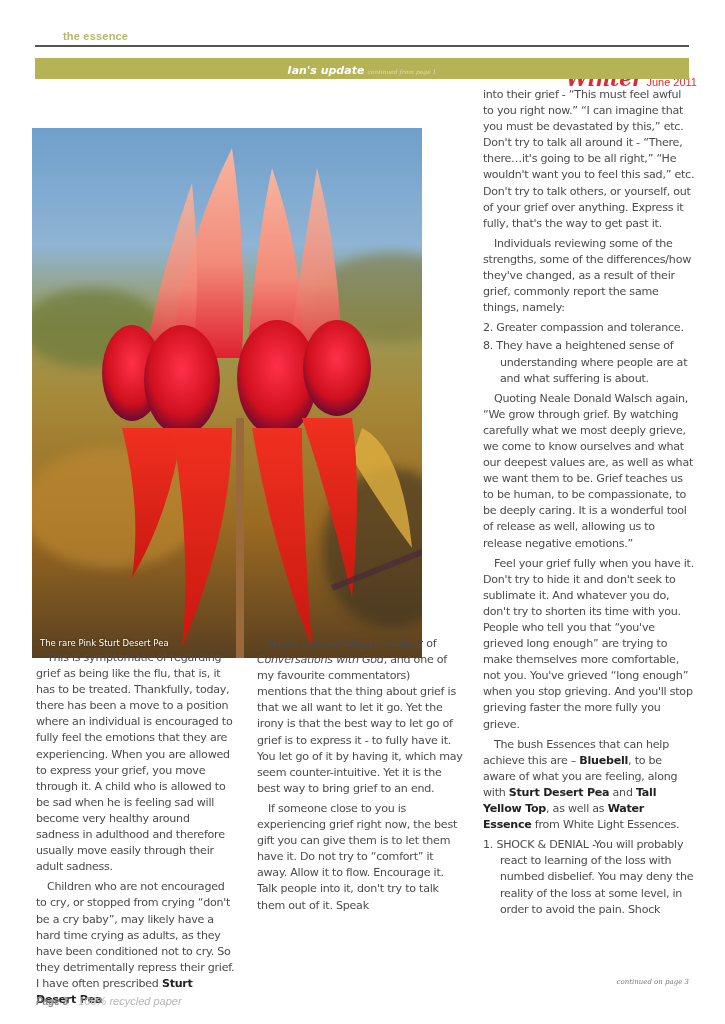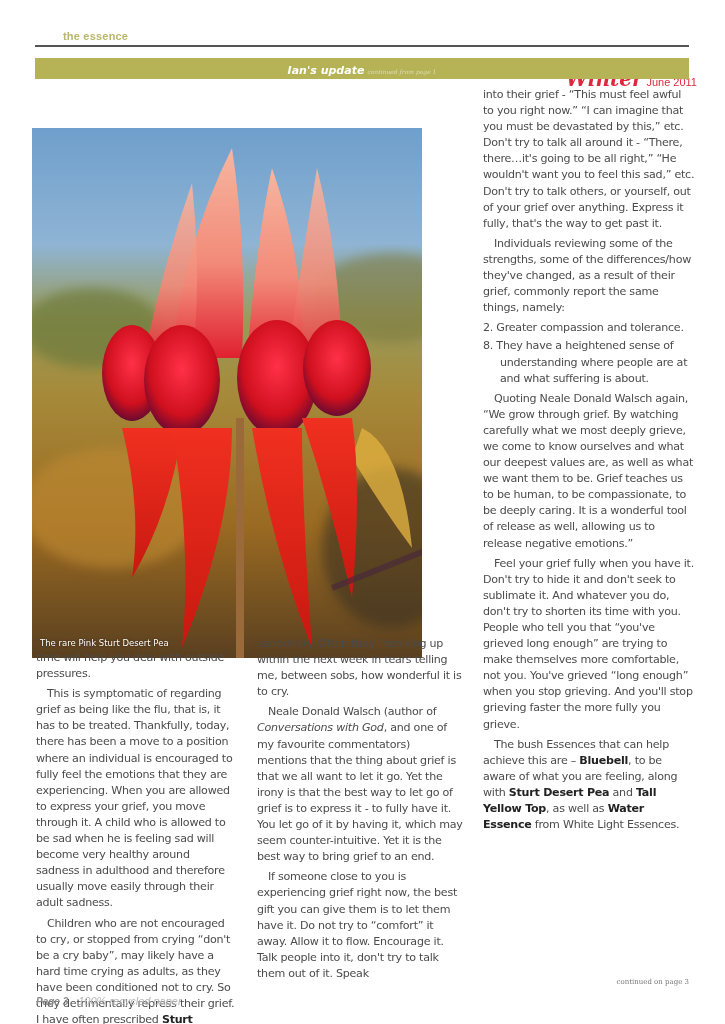--- a/index.html
+++ b/index.html
@@ -28,21 +28,21 @@
          color: #4b4b4b; letter-spacing: -0.25px; }
   .col p { margin: 0 0 4px 0; text-indent: 11px; }
   .col p.noindent { text-indent: 0; }
   .col b { color: #222; }
   .col ol { margin: 0 0 4px 0; padding: 0; list-style: none; }
   .col ol li { padding-left: 17px; text-indent: -17px; margin-bottom: 2px; }
   .col1 { left: 36px; top: 650px; width: 200px; }
   .col2 { left: 257px; top: 636px; width: 206px; }
   .col3 { left: 483px; top: 87px; width: 212px; }
 
-  .cont-next { position: absolute; right: 36px; top: 978px; font-family: "DejaVu Serif", serif; 
+  .cont-next { position: absolute; right: 36px; top: 978px; font-family: "DejaVu Serif", serif; font-style: italic;
                font-size: 7px; color: #777; text-align: right; }
   .footer { position: absolute; left: 36px; top: 995px; font-family: "Liberation Sans", sans-serif; font-size: 10px; }
   .page-no { font-weight: bold; font-style: italic; color: #8a8a8a; margin-right: 10px; }
   .recycled { font-style: italic; color: #b5b5b5; font-size: 11px; }
 </style>
 </head>
 <body>
 
 <div class="hdr-left">the essence</div>
 <div class="hdr-right">
@@ -104,40 +104,41 @@
     <path d="M140 300 Q160 420 150 520 Q200 400 200 300 Z" fill="url(#low)"></path>
     <path d="M220 300 Q240 420 280 520 Q270 380 270 300 Z" fill="url(#low)"></path>
     <path d="M270 290 Q300 380 320 470 Q330 360 320 290 Z" fill="url(#low)"></path>
     <rect x="204" y="290" width="8" height="240" fill="#9a6a3a"></rect>
     <path d="M300 460 Q350 440 400 420" stroke="#4a2a3a" stroke-width="6" fill="none" opacity="0.7"></path>
   </svg>
   <div class="caption">The rare Pink Sturt Desert Pea</div>
 </div>
 
 <div class="col col1">
-  <p class="noindent">time will help you deal with outside pressures.</p>
   <p>This is symptomatic of regarding grief as being like the flu, that is, it has to be treated. Thankfully, today, there has been a move to a position where an individual is encouraged to fully feel the emotions that they are experiencing. When you are allowed to express your grief, you move through it. A child who is allowed to be sad when he is feeling sad will become very healthy around sadness in adulthood and therefore usually move easily through their adult sadness.</p>
   <p><span>Children who are not encouraged to cry, or stopped from crying “don't be a cry baby”, may likely have a hard time crying as adults, as they have been conditioned not to cry. So they detrimentally repress their grief. I have often prescribed </span><b>Sturt Desert Pea</b></p>
 </div>
 
 <div class="col col2">
-  <p class="noindent">cannot cry. Often they then ring up within the next week in tears telling me, between sobs, how wonderful it is to cry.</p>
   <p><span>Neale Donald Walsch (author of </span><i>Conversations with God</i><span>, and one of my favourite commentators) mentions that the thing about grief is that we all want to let it go. Yet the irony is that the best way to let go of grief is to express it - to fully have it. You let go of it by having it, which may seem counter-intuitive. Yet it is the best way to bring grief to an end.</span></p>
   <p>If someone close to you is experiencing grief right now, the best gift you can give them is to let them have it. Do not try to “comfort” it away. Allow it to flow. Encourage it. Talk people into it, don't try to talk them out of it. Speak</p>
 </div>
 
 <div class="col col3">
   <p class="noindent">into their grief - “This must feel awful to you right now.” “I can imagine that you must be devastated by this,” etc. Don't try to talk all around it - “There, there…it's going to be all right,” “He wouldn't want you to feel this sad,” etc. Don't try to talk others, or yourself, out of your grief over anything. Express it fully, that's the way to get past it.</p>
   <p>Individuals reviewing some of the strengths, some of the differences/how they've changed, as a result of their grief, commonly report the same things, namely:</p>
   <ol>
     <li>2. Greater compassion and tolerance.</li>
     <li>8. They have a heightened sense of understanding where people are at and what suffering is about.</li>
   </ol>
   <p>Quoting Neale Donald Walsch again, “We grow through grief. By watching carefully what we most deeply grieve, we come to know ourselves and what our deepest values are, as well as what we want them to be. Grief teaches us to be human, to be compassionate, to be deeply caring. It is a wonderful tool of release as well, allowing us to release negative emotions.”</p>
   <p>Feel your grief fully when you have it. Don't try to hide it and don't seek to sublimate it. And whatever you do, don't try to shorten its time with you. People who tell you that “you've grieved long enough” are trying to make themselves more comfortable, not you. You've grieved “long enough” when you stop grieving. And you'll stop grieving faster the more fully you grieve.</p>
   <p><span>The bush Essences that can help achieve this are – </span><b>Bluebell</b><span>, to be aware of what you are feeling, along with </span><b>Sturt Desert Pea</b><span> and </span><b>Tall Yellow Top</b><span>, as well as </span><b>Water Essence</b><span> from White Light Essences.</span></p>
+  <ol>
+    <li><span>1.</span> <span>SHOCK &amp; DENIAL</span><span> -You will probably react to learning of the loss with numbed disbelief. You may deny the reality of the loss at some level, in order to avoid the pain. Shock</span></li>
+  </ol>
 </div>
 
 <div class="cont-next">continued on page 3</div>
 
 <div class="footer">
   <span class="page-no">Page 3</span><span class="recycled">100% recycled paper</span>
 </div>
 
 </body></html>

